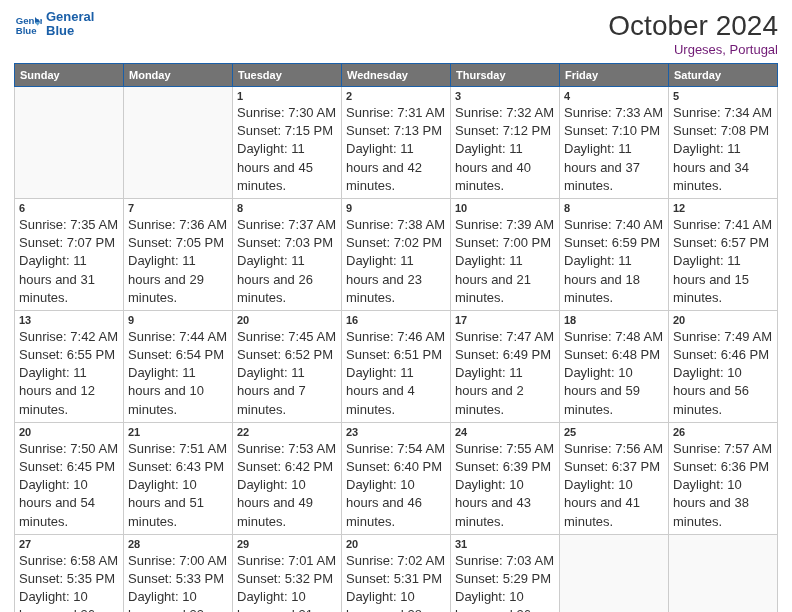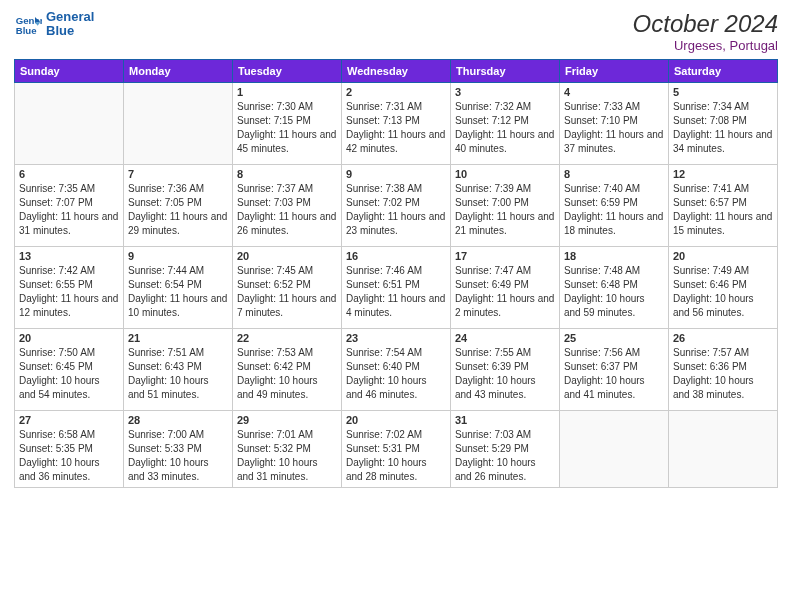--- a/index.html
+++ b/index.html
@@ -27,37 +27,36 @@
       gap: 4px;
     }
     .logo-icon {
       width: 28px;
       height: 28px;
     }
     .title-block {
       text-align: right;
     }
     .month-title {
-      font-size: 24px;
+      font-size: 28px;
       font-weight: normal;
       color: #333;
-      font-style: italic;
     }
     .subtitle {
       font-size: 13px;
       color: #701a75;
     }
     .calendar {
       width: 100%;
       border-collapse: collapse;
       table-layout: fixed;
       font-size: 9.5px;
     }
     .calendar thead th {
-      background: #6d28d9;
+      background: #737373;
       color: #fff;
       text-align: left;
       padding: 5px 5px;
       font-size: 11px;
       font-weight: bold;
       border: 1px solid #1a5fa8;
     }
     .calendar tbody td {
       border: 1px solid #ccc;
       vertical-align: top;
@@ -69,21 +68,21 @@
     }
     .day-number {
       font-size: 11px;
       font-weight: bold;
       color: #333;
       display: block;
       margin-bottom: 2px;
     }
     .day-info {
       color: #333;
-      font-size: 10px;
+      font-size: 13px;
       line-height: 1.4;
     }
     .empty-cell {
       background: #f9f9f9;
     }
   </style>
 </head>
 <body>
 
 <div class="container">

